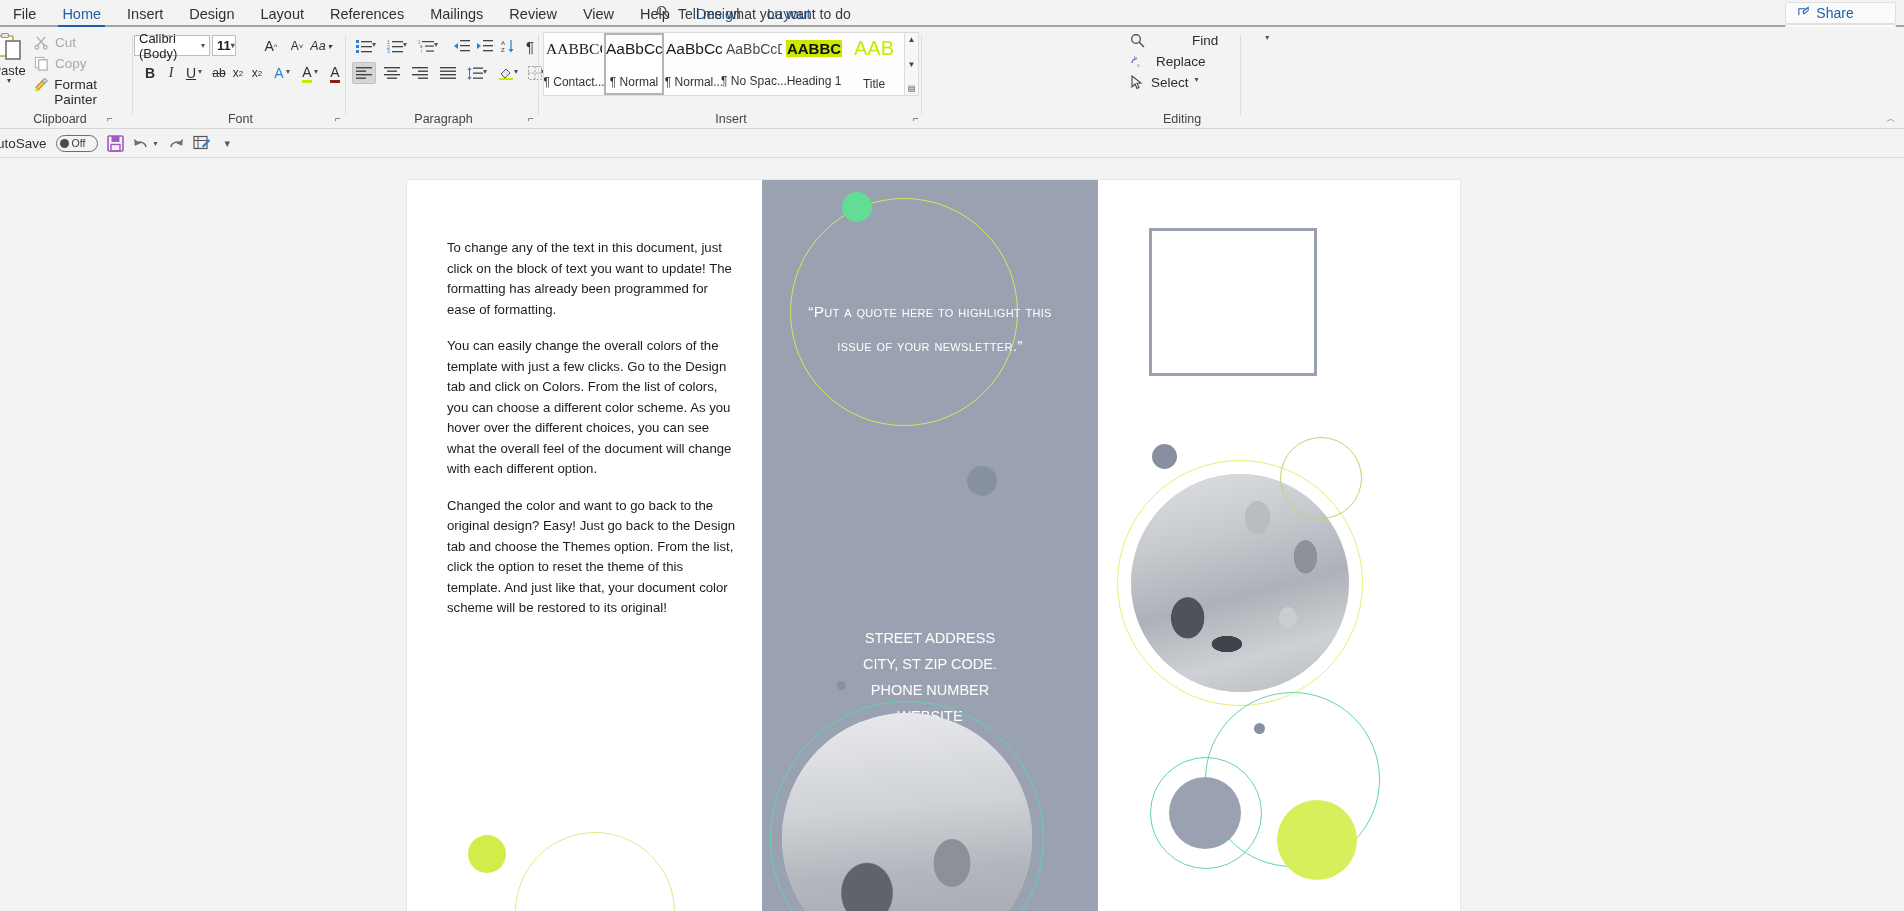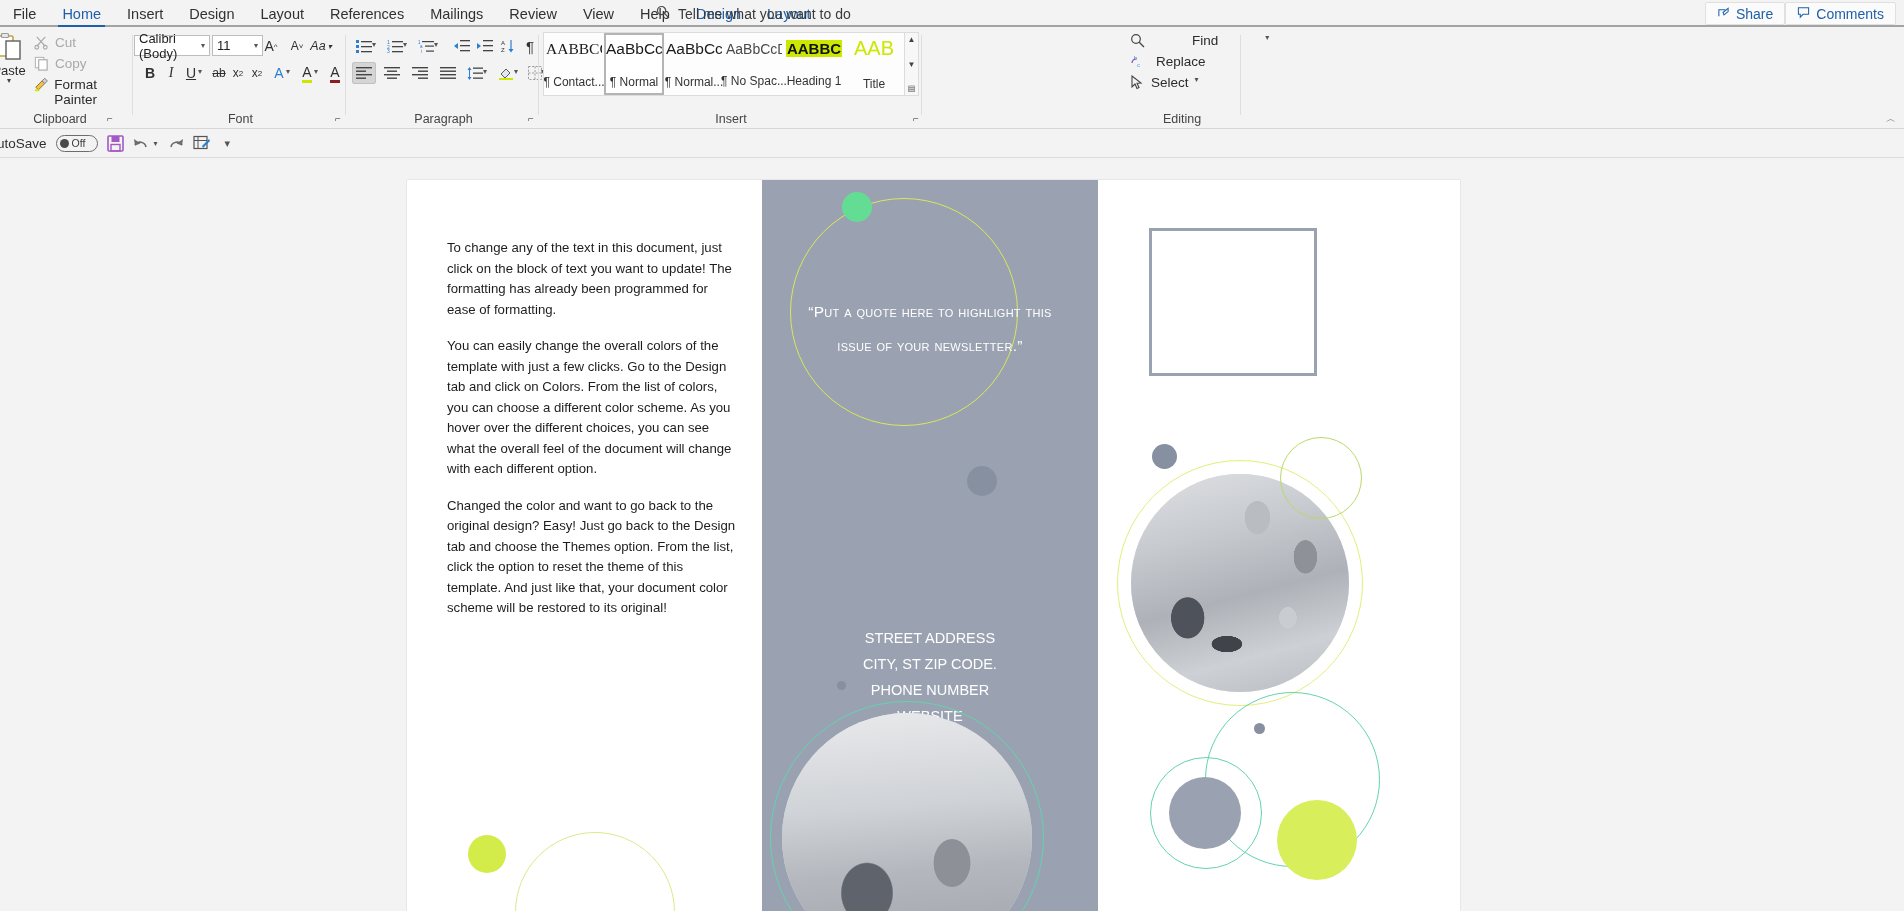--- a/index.html
+++ b/index.html
@@ -28,21 +28,21 @@
   .tab.ctx { color: #1d63ad; }
   .tab.active { color: #1f5fa9; font-weight: normal; }
   .tab.active::after {
     content: ""; position: absolute; left: 9px; right: 9px; bottom: 0;
     height: 2.5px; background: #1f5fa9;
   }
   #tellme { position: absolute; left: 656px; top: 0; height: 27px; display: flex; align-items: center; gap: 8px; }
   #tellme .glyph { color: #4a4a4a; }
   #tellme .txt { font-size: 14px; color: #3a3a3a; }
 
-  #titlebar-right { position: absolute; right: 8px; top: 2px; height: 23px; display: flex; gap: 0; }
+  #titlebar-right { position: absolute; right: 8px; top: 2px; height: 23px; display: flex; gap: 0; flex-direction: column; }
   .tb-btn {
     display: flex; align-items: center; gap: 6px;
     padding: 2px 11px; height: 23px;
     font-size: 14px; color: #1f5fa9;
     background: #fbfbfb; border: 1px solid #e0e0e0; border-radius: 2px;
     cursor: default; white-space: nowrap;
   }
 
   
   #ribbon {
@@ -302,21 +302,21 @@
     <div class="group-label">Clipboard</div>
     <div class="dialog-launcher" style="left:118px;">⌐</div>
     <div class="group-sep" style="left:146px;"></div>
   </div>
 
   <div class="group" id="g-font">
     <div class="combo" style="left:0px;top:8px;width:76px;">
       <span>Calibri (Body)</span>
       <span class="caret">▾</span>
     </div>
-    <div class="combo" style="left:78px;top:8px;width:51px;">
+    <div class="combo" style="left:78px;top:8px;width:24px;font-weight:bold;">
       <span>11</span>
       <span class="caret">▾</span>
     </div>
     <div class="ficon" style="position:absolute;left:126px;top:8px;">
       <span style="font-size:14px;">A</span>
         <sup style="font-size:8px;">^</sup>
     </div>
     <div class="ficon" style="position:absolute;left:152px;top:8px;">
       <span style="font-size:12px;">A</span>
         <sub style="font-size:8px;">˅</sub>

